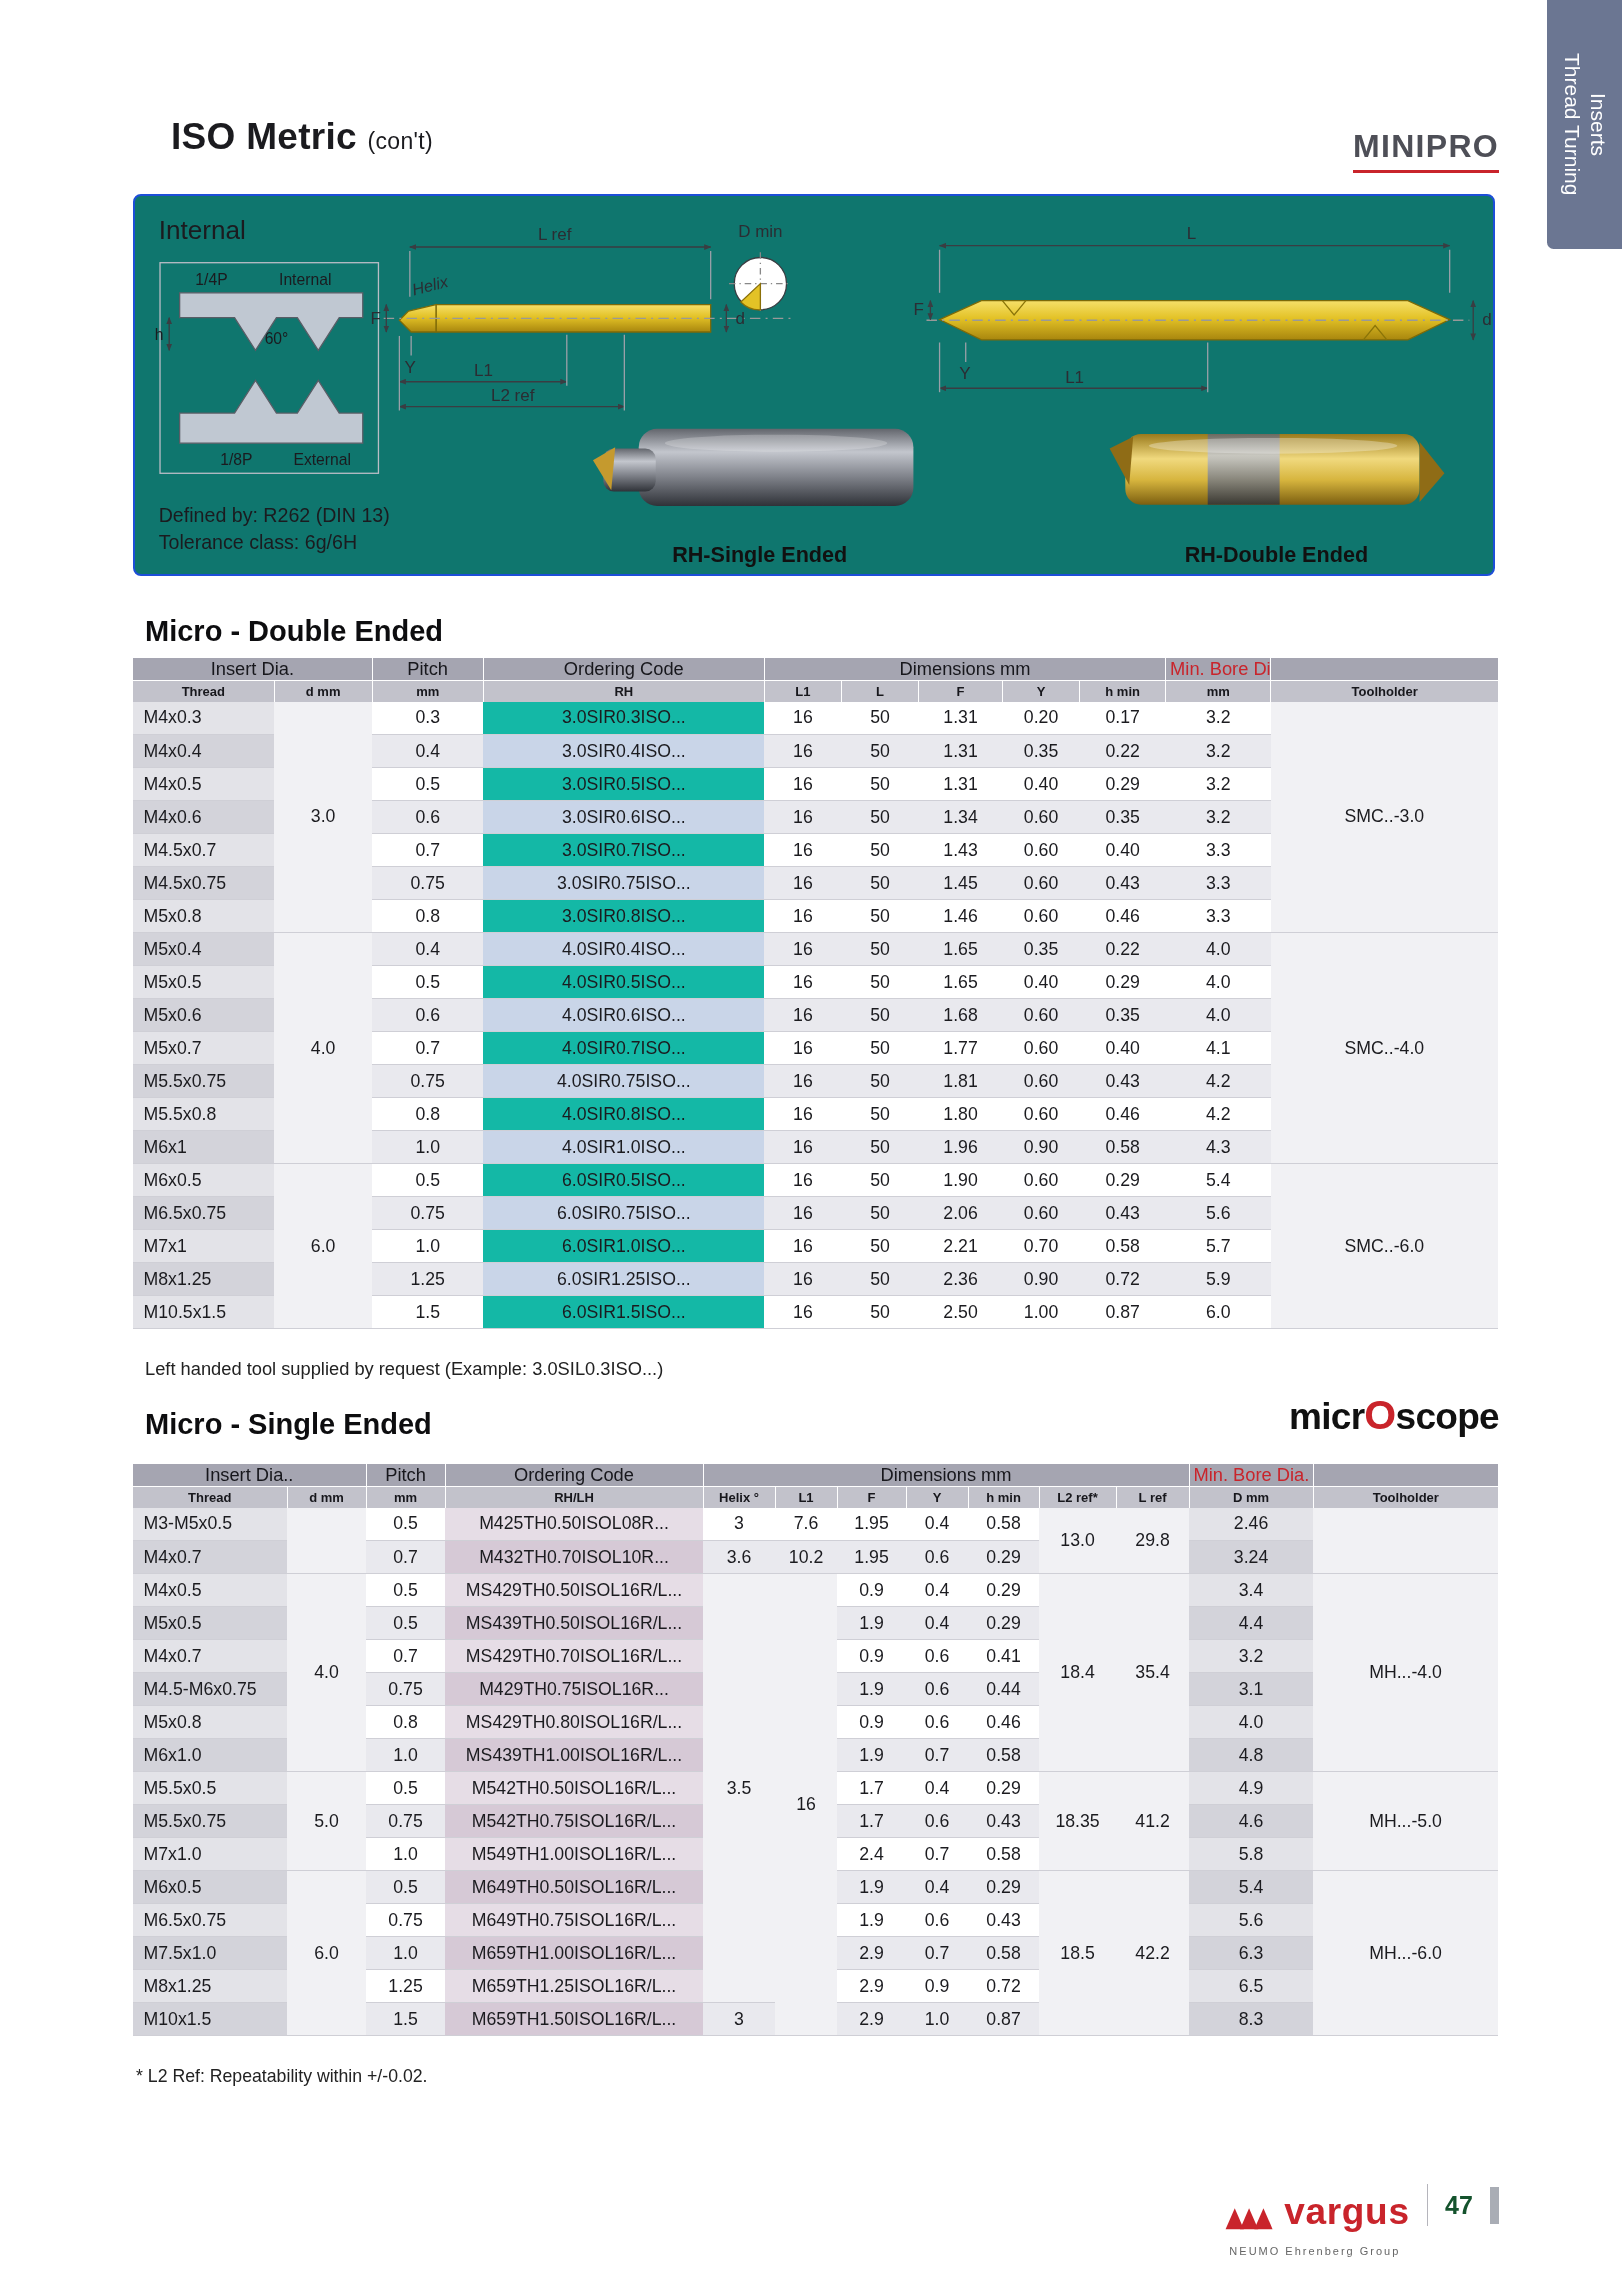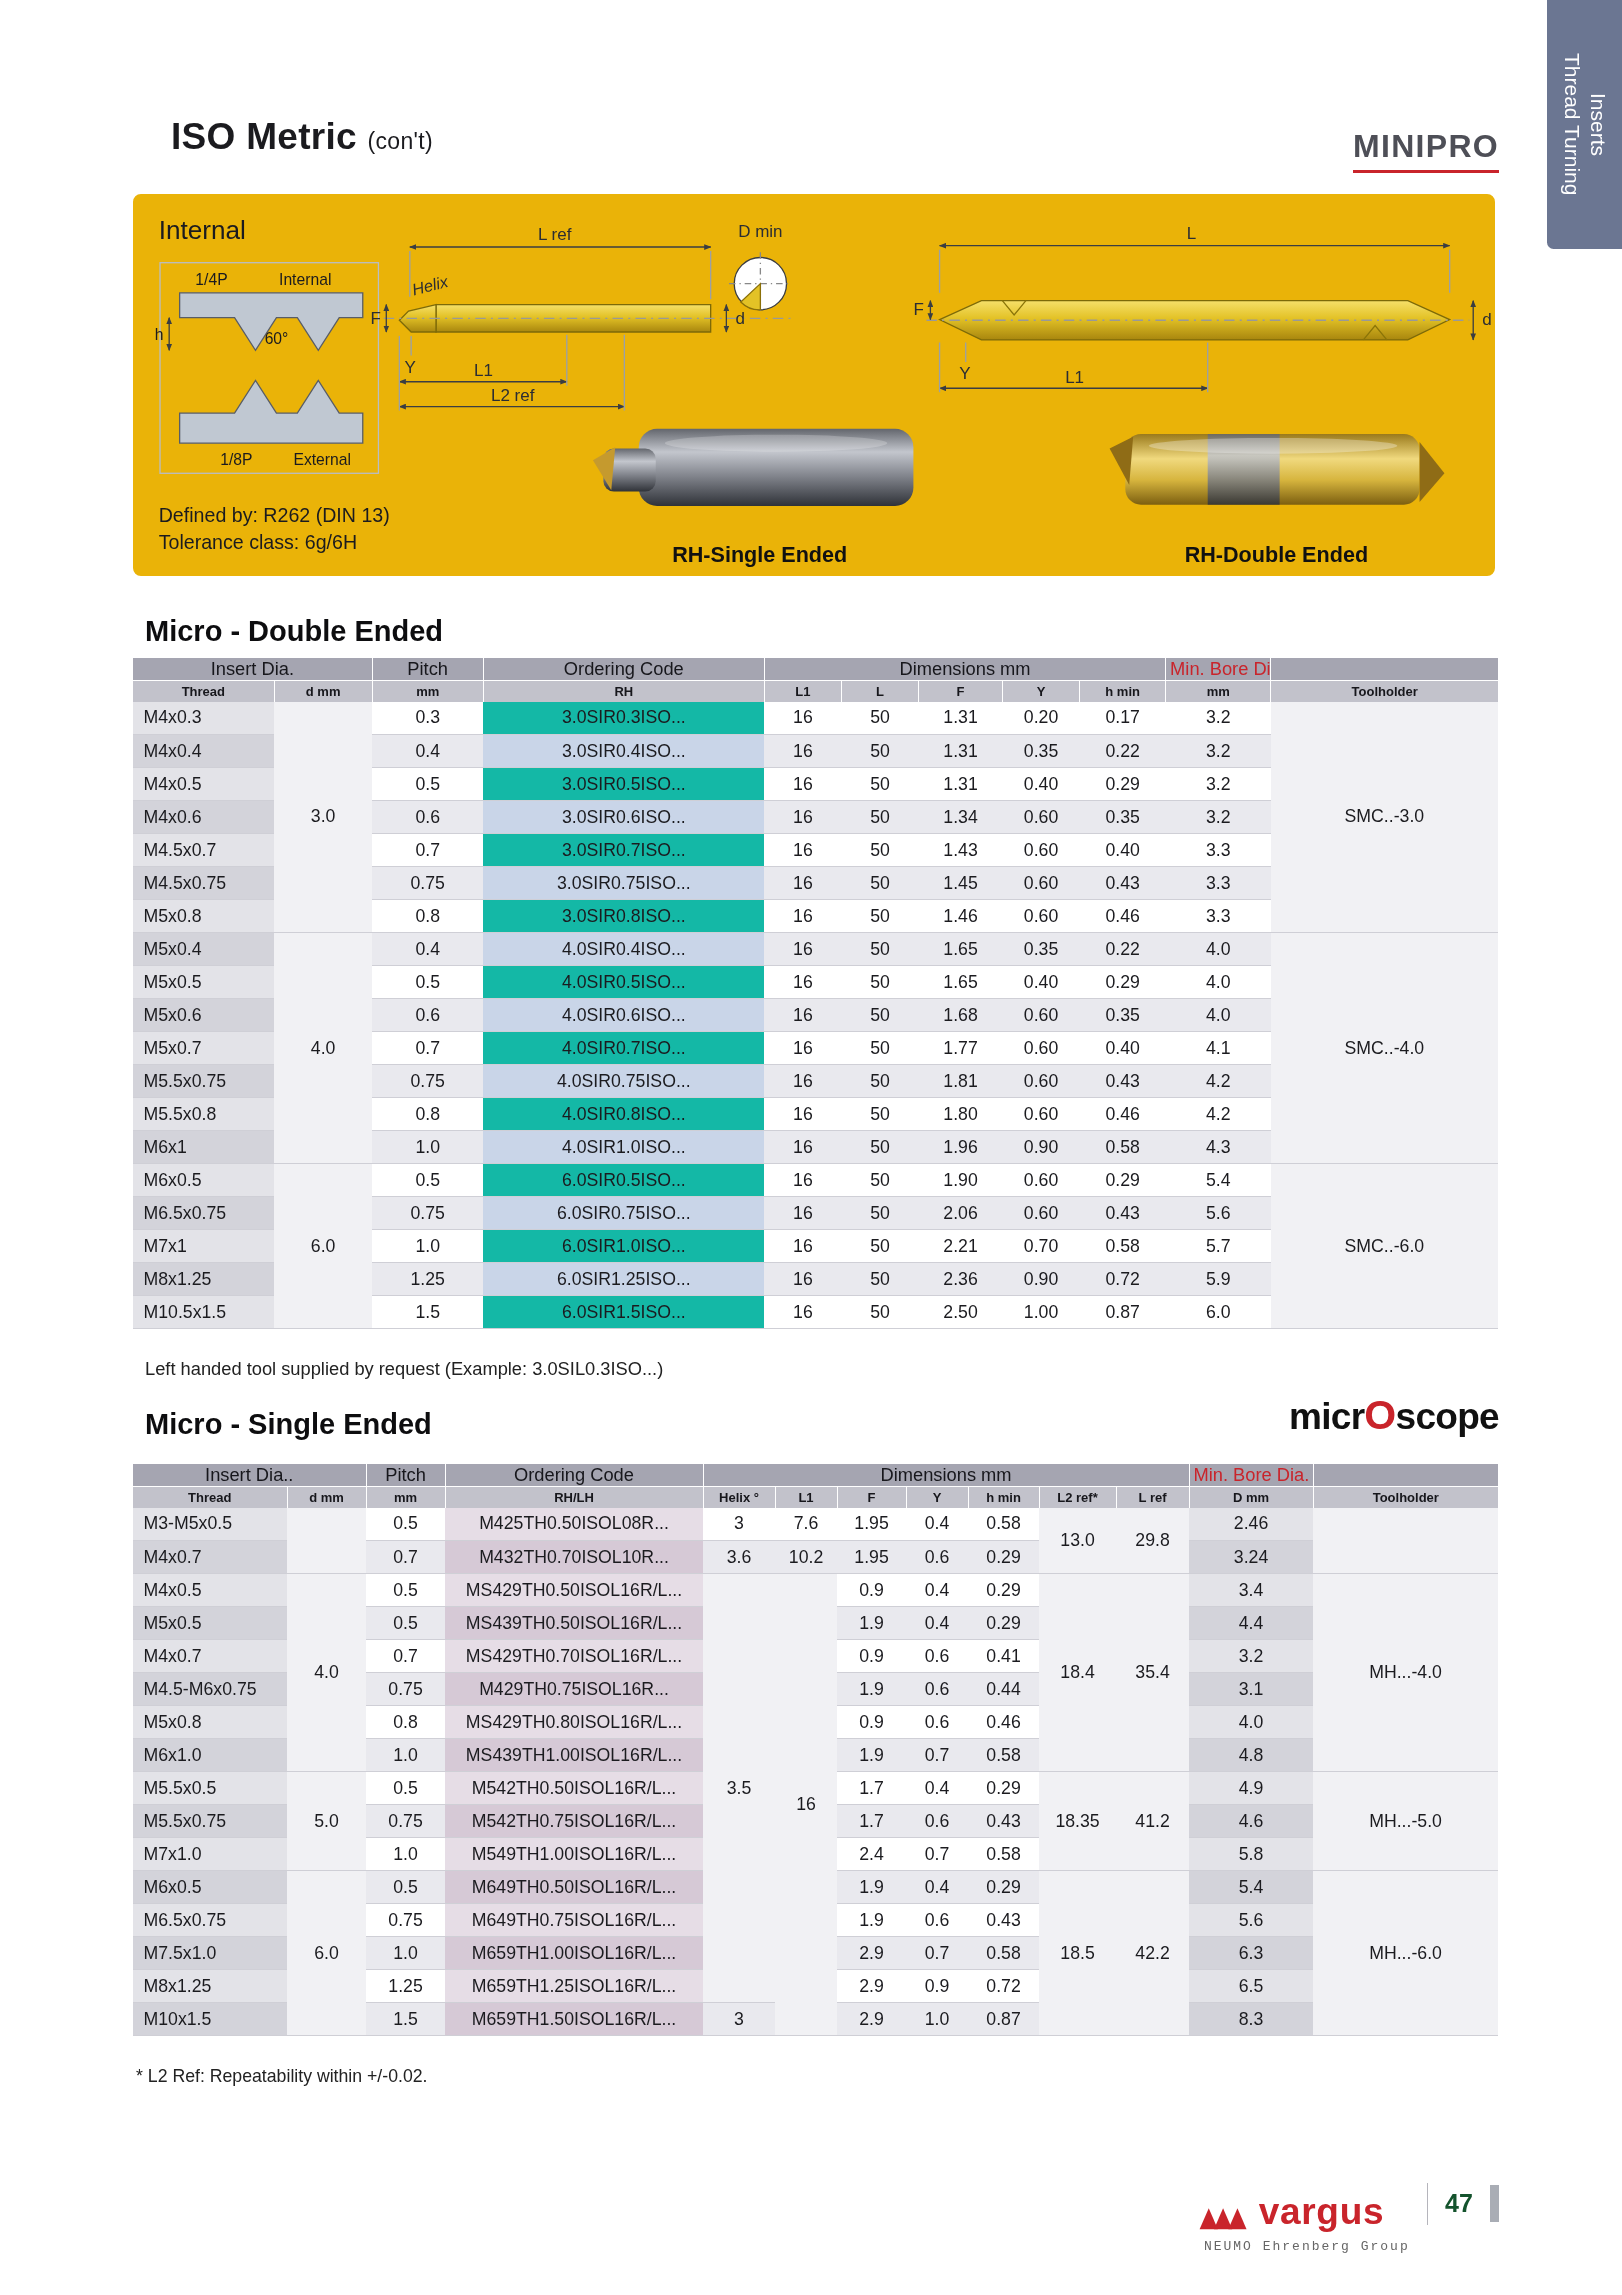--- a/index.html
+++ b/index.html
@@ -14,21 +14,21 @@
 
   
   .title{position:absolute;left:137px;top:116px;font-size:37px;font-weight:bold;letter-spacing:0.3px;margin-left:34px;}
   .title .cont{font-size:23px;font-weight:normal;}
   .brand{position:absolute;right:124px;top:128px;text-align:right;}
   .brand .bt{font-size:32px;font-weight:bold;letter-spacing:1.3px;color:#4e4f57;}
   .brand-rule{height:3.3px;background:#c9242b;margin-top:4.6px;}
 
   
   .diagram-box{position:absolute;left:133px;top:194px;width:1362px;height:382px;
-    border:2px solid #eab308;border-radius:7.9px;background:#eab308;overflow:hidden;}
+    border:2px solid #1d4ed8;border-radius:7.9px;background:#0f766e;overflow:hidden;}
   .diag text{font-family:"Liberation Sans",sans-serif;}
 
   
   .sec-h{position:absolute;font-size:29px;font-weight:bold;color:#0d0d0f;}
   .microscope{position:absolute;right:124px;top:1392px;font-weight:bold;font-size:37px;letter-spacing:-0.7px;color:#111;}
   .microscope .o{color:#c9242b;font-size:41px;}
 
   
   table.data{position:absolute;border-collapse:collapse;table-layout:fixed;border-bottom:1.3px solid #84848e;}
   table.data th,table.data td{font-size:17.7px;height:33px;text-align:center;padding:0 3.9px;overflow:hidden;white-space:nowrap;}
@@ -49,21 +49,21 @@
   tbody td.thread{text-align:left;padding-left:10.5px;}
   tbody tr.sep td{border-top:1.3px solid #84848e;}
 
   .note{position:absolute;left:145px;top:1358px;font-size:18.3px;color:#222;}
   .footnote{position:absolute;left:136px;top:2066px;font-size:17.7px;color:#222;}
 
   
   .footer{position:absolute;right:124px;top:2153px;display:flex;align-items:center;gap:17px;}
   .vrow{display:flex;align-items:flex-end;gap:1.3px;margin-top:40px;}
   .vtext{color:#c9242b;font-size:37px;font-weight:bold;letter-spacing:0.7px;line-height:1;}
-  .vtag{font-size:13px;letter-spacing:2px;color:#666;margin-top:9px;padding-left:6.5px;font-family:Liberation Mono, monospace;}
+  .vtag{font-size:11px;letter-spacing:2px;color:#666;margin-top:15px;padding-left:6.5px;}
   .fdiv{width:1.3px;height:42px;background:#b5b5bc;}
   .pageno{font-size:25px;font-weight:bold;color:#14532d;}
   .fbar{width:9.2px;height:37px;background:#a9adb5;}
 </style>
 </head>
 <body>
 
 <div class="page">
 
   <div class="side-tab">

